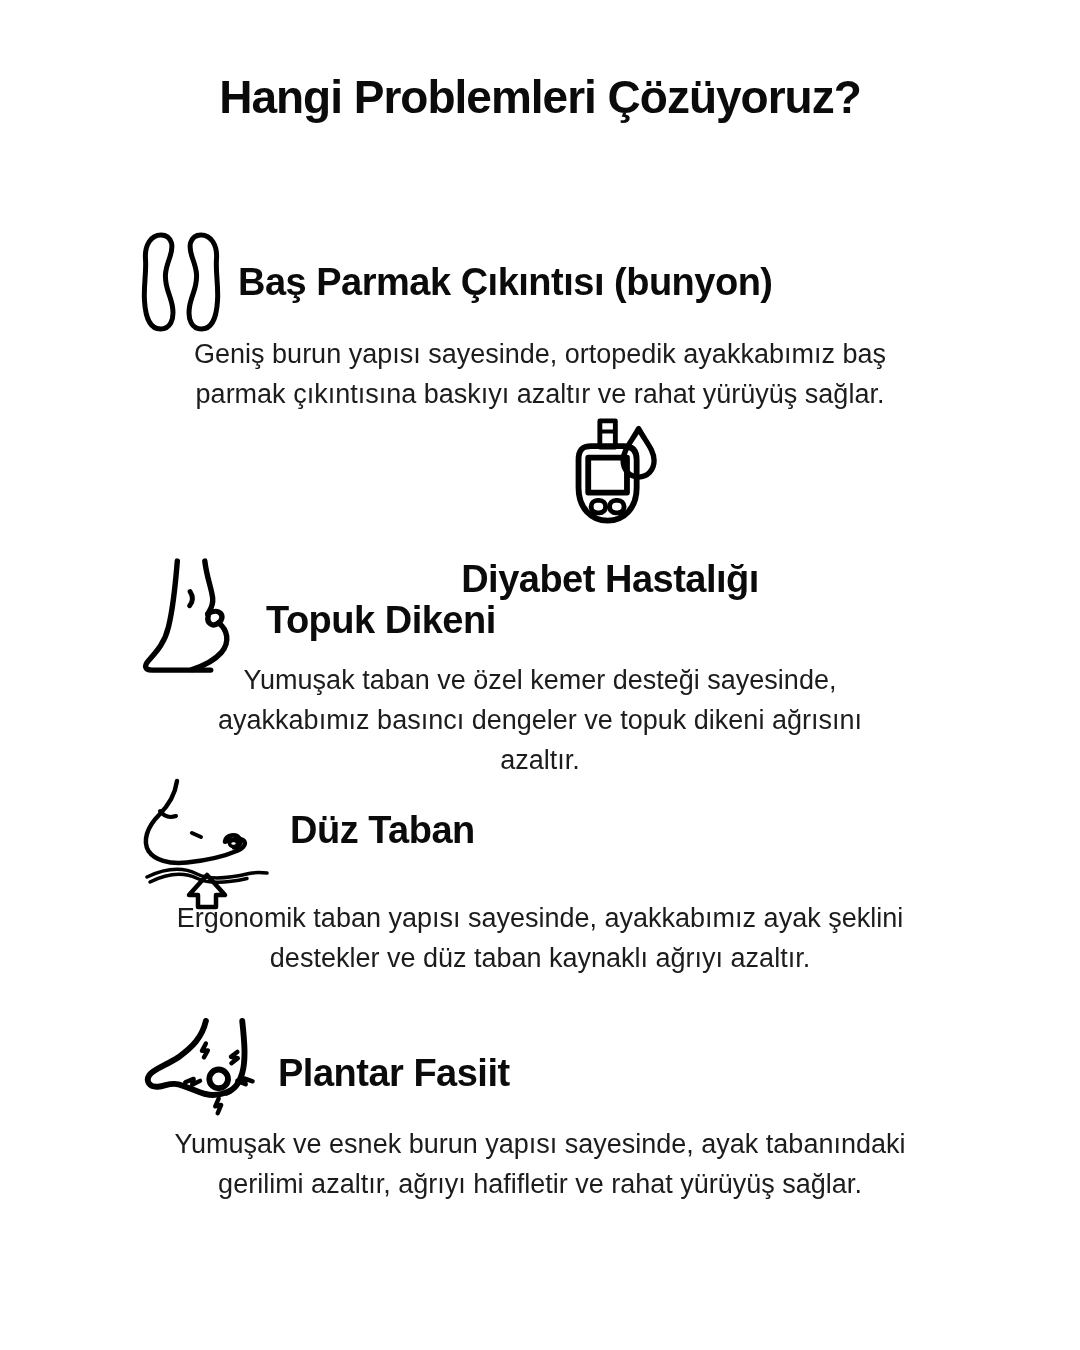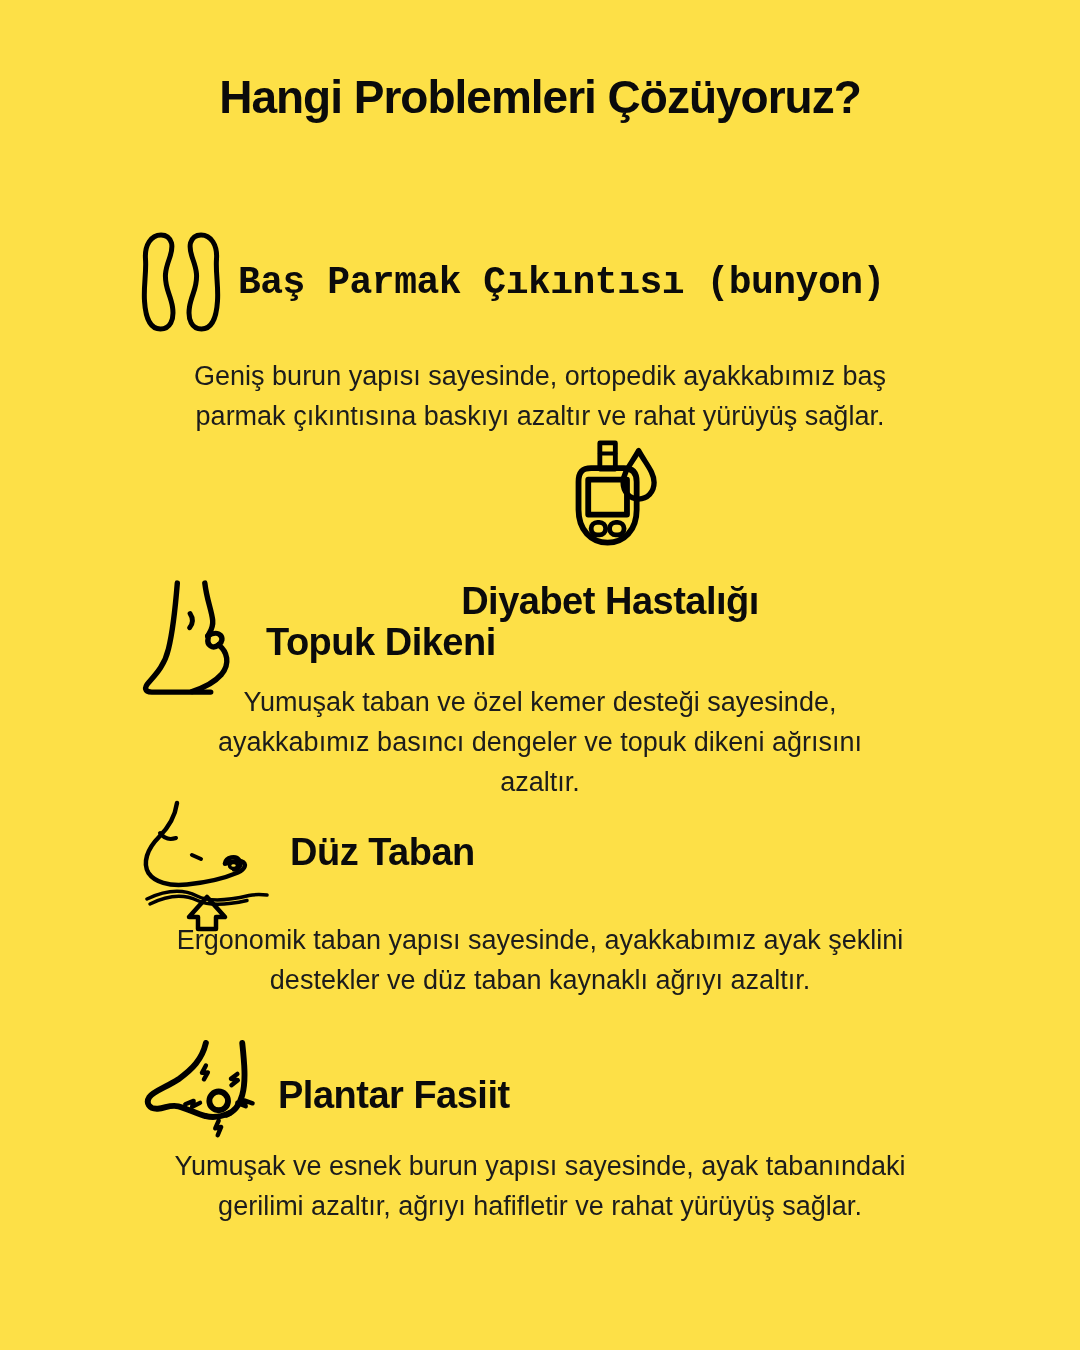--- a/index.html
+++ b/index.html
@@ -1,21 +1,21 @@
 <!DOCTYPE html>
 <html lang="tr"><head>
 <meta charset="utf-8">
 <style>
   * { margin:0; padding:0; box-sizing:border-box; }
   html,body { background:#e9e9e9; }
   .page {
     position:relative;
     width:1080px; height:1350px;
     margin:0 auto;
-    background:#fde047;
+    background:#ffffff;
     font-family:"Liberation Sans", sans-serif;
     color:#0b0b0b;
     overflow:hidden;
   }
   .page-title {
     margin-top:70px;
     text-align:center;
     font-size:46px;
     line-height:54px;
     font-weight:700;
@@ -39,22 +39,22 @@
   }
   .section-body {
     text-align:center;
     white-space:pre-line;
     font-size:27px;
     line-height:40px;
     color:#1c1c1c;
     width:100%;
   }
   
-  .s1 .section-row { margin-top:106px; height:104px;font-family:Liberation Mono, monospace; }
-  .s1 .section-body { margin-top:22px; }
+  .s1 .section-row { margin-top:106px; height:104px; }
+  .s1 .section-body { margin-top:0; }
   .s2 .section-row { margin-top:2px; height:126px;flex-direction:column; }
   .s2 .section-body { margin-top:-8px; }
   .s3 .section-row { margin-top:16px; height:124px;text-align:center; }
   .s3 .section-body { margin-top:-22px; }
   .s4 .section-row { margin-top:-2px; height:132px; }
   .s4 .section-heading { position:relative; top:-14px; }
   .s4 .section-body { margin-top:-12px; }
   .s5 .section-row { margin-top:40px; height:110px; }
   .s5 .section-body { margin-top:-4px; }
   .stroke { fill:none; stroke:#000; stroke-linecap:round; stroke-linejoin:round; }

